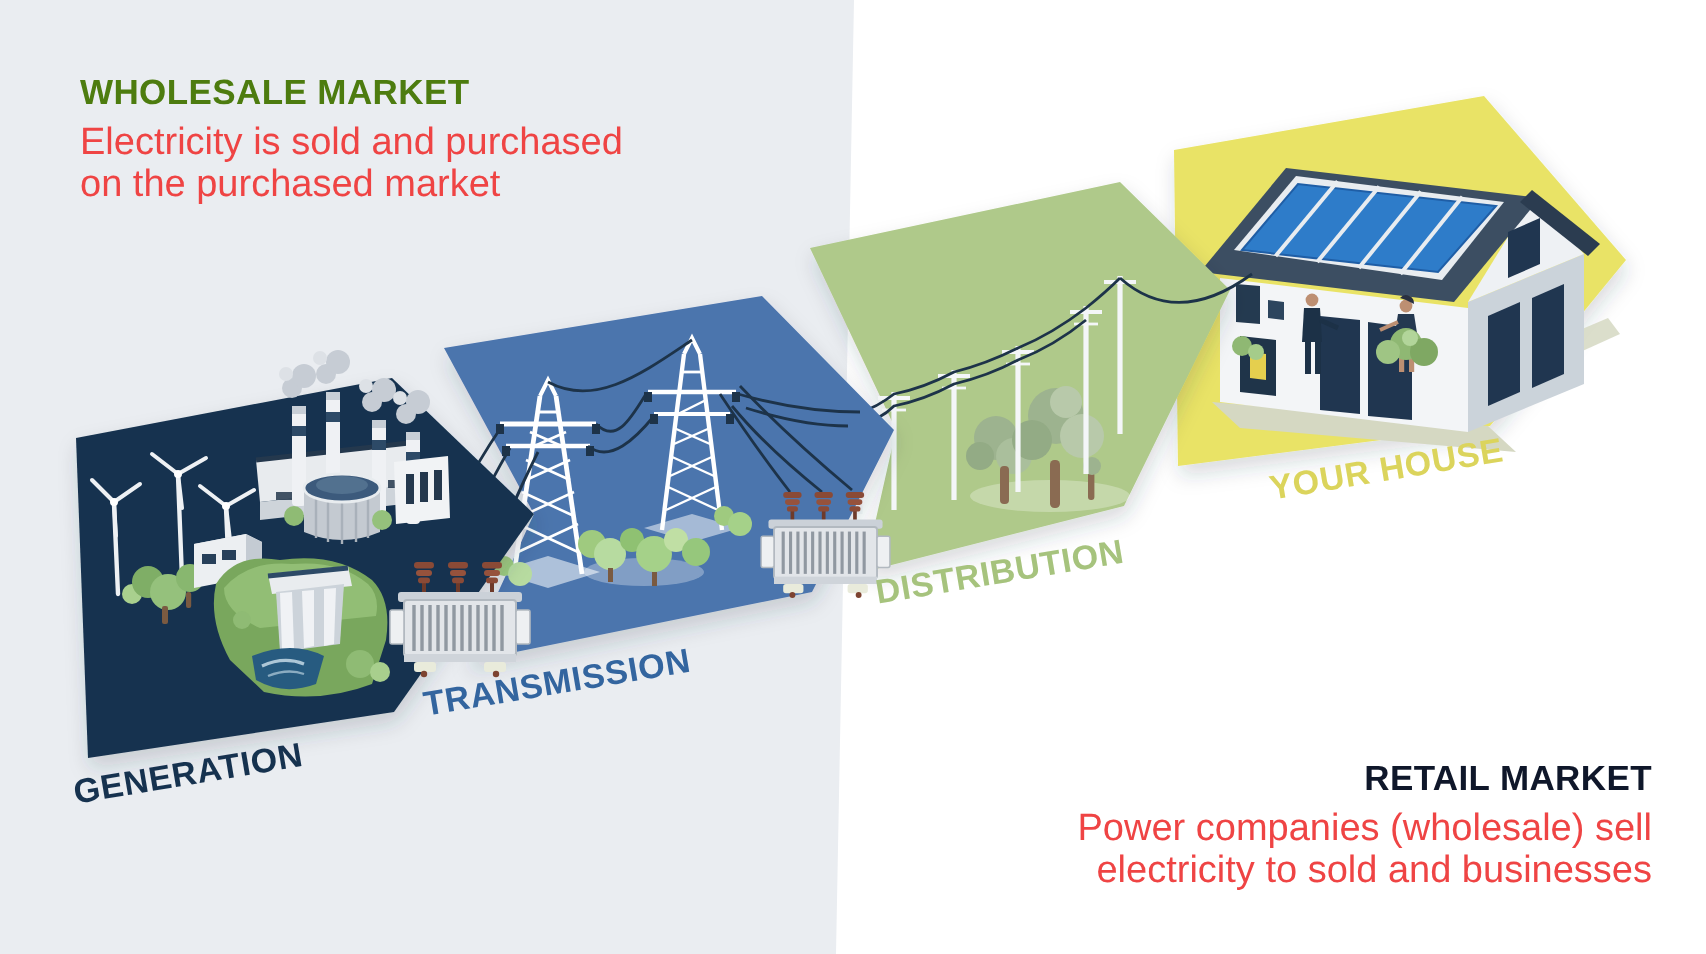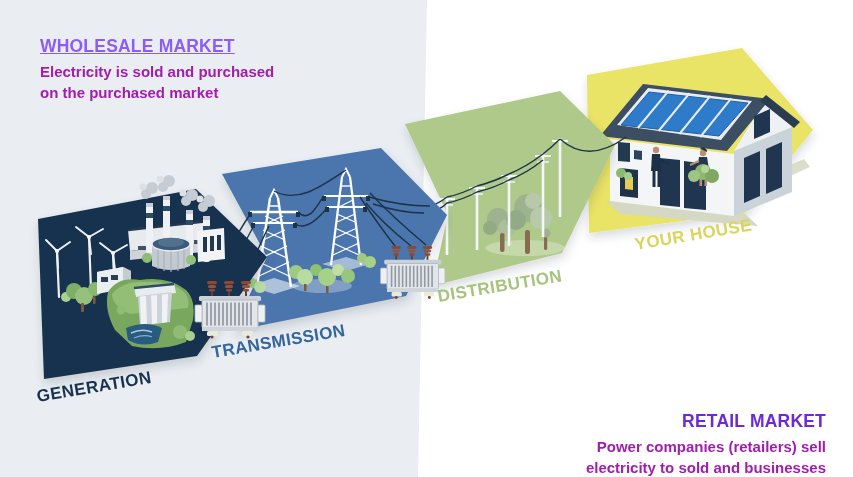--- a/index.html
+++ b/index.html
@@ -7,21 +7,21 @@
     position:relative;width:853px;height:477px;overflow:hidden;
     font-family:"Liberation Sans","DejaVu Sans",sans-serif;background:#ffffff;
   }
   .bg-left{
     position:absolute;inset:0;
     clip-path:polygon(0 0,427px 0,418px 477px,0 477px);
   }
   svg.art{position:absolute;left:0;top:0;}
   .note{position:absolute;}
   .note h2{margin:0 0 4px 0;font-size:17.5px;letter-spacing:.2px;font-weight:bold;}
-  .note p{margin:0;font-size:15px;line-height:21px;color:#a21caf;font-weight:bold;}
+  .note p{margin:0;font-size:19px;line-height:21px;color:#ef4444;}
   .note-wholesale{left:40px;top:36px;text-align:left;}
   .note-retail{right:27px;top:379px;text-align:right;}
   .stage-label{
     position:absolute;font-weight:bold;font-size:17px;letter-spacing:.4px;
     transform:rotate(-9.5deg);transform-origin:left center;white-space:nowrap;
   }
   .lbl-generation{left:37px;top:387px;}
   .lbl-transmission{left:212px;top:343px;}
   .lbl-distribution{left:438px;top:287px;}
   .lbl-your-house{left:635px;top:235px;}
@@ -392,28 +392,28 @@
 
     <g transform="translate(202,281)">
       <use href="#tfm"></use>
     </g>
     <g transform="translate(387,246) scale(0.92)">
       <use href="#tfm"></use>
     </g>
   </svg>
 
   <div class="note note-wholesale">
-    <h2 style="color: #8b5cf6; text-decoration: underline;">WHOLESALE MARKET</h2>
+    <h2 style="color: #4d7c0f;">WHOLESALE MARKET</h2>
     <p>Electricity is sold and purchased</p>
     <p>on the purchased market</p>
   </div>
 
   <div class="note note-retail">
-    <h2 style="color: #6d28d9; margin-top: 32px;">RETAIL MARKET</h2>
-    <p>Power companies (retailers) sell</p>
+    <h2 style="color: #0f172a;">RETAIL MARKET</h2>
+    <p>Power companies (wholesale) sell</p>
     <p>electricity to sold and businesses</p>
   </div>
 
   <div class="stage-label lbl-generation" style="color: rgb(22, 50, 79);">GENERATION</div>
   <div class="stage-label lbl-transmission" style="color: rgb(51, 101, 159);">TRANSMISSION</div>
   <div class="stage-label lbl-distribution" style="color: rgb(166, 195, 125);">DISTRIBUTION</div>
   <div class="stage-label lbl-your-house" style="color: rgb(219, 212, 92);">YOUR HOUSE</div>
 </div>
 
 </body></html>

